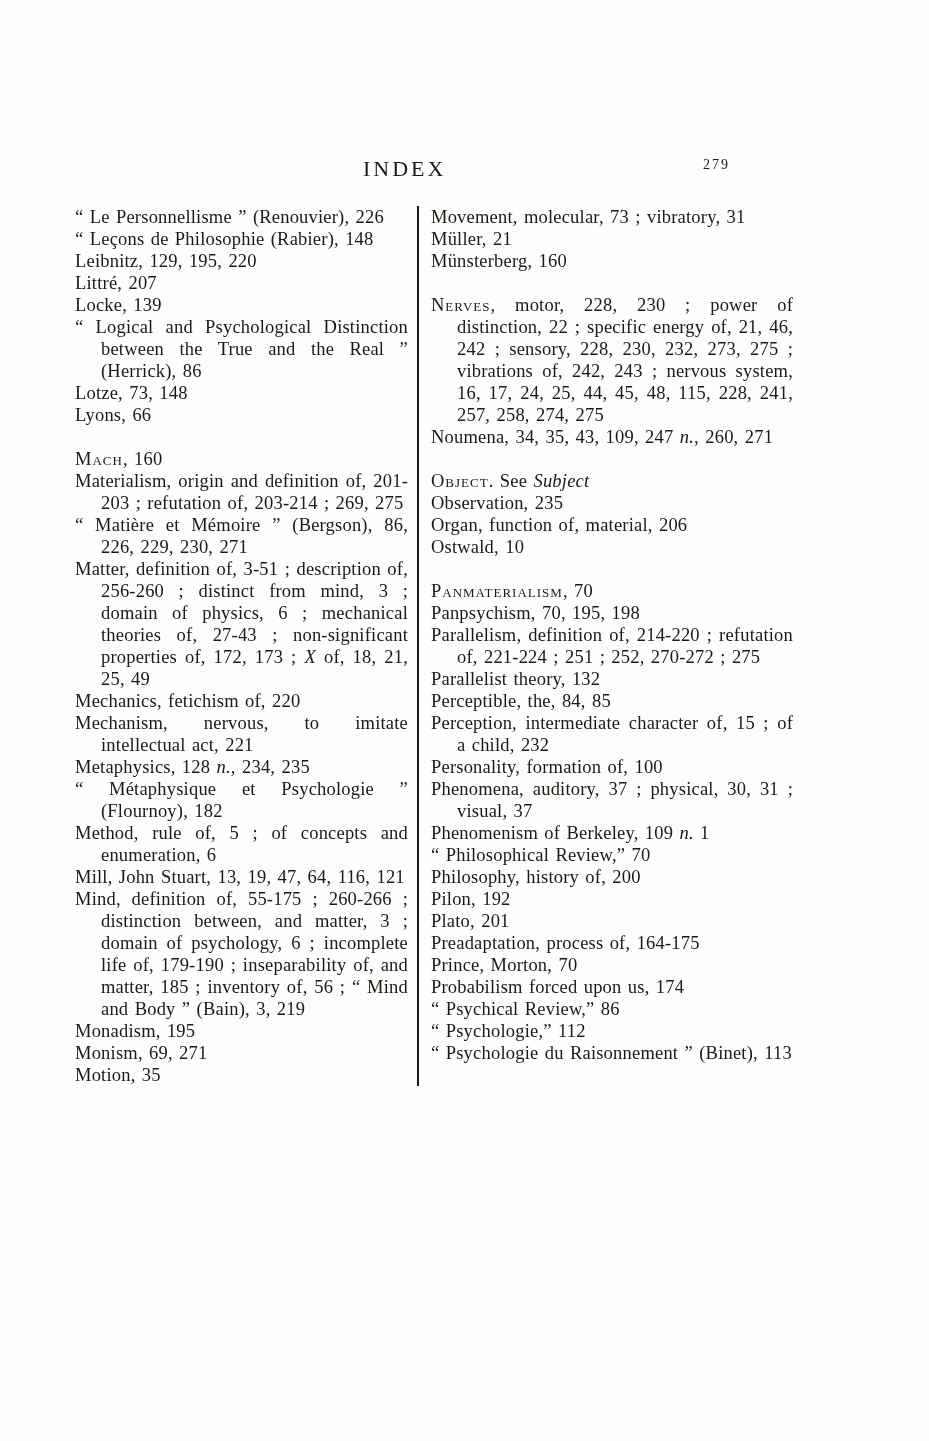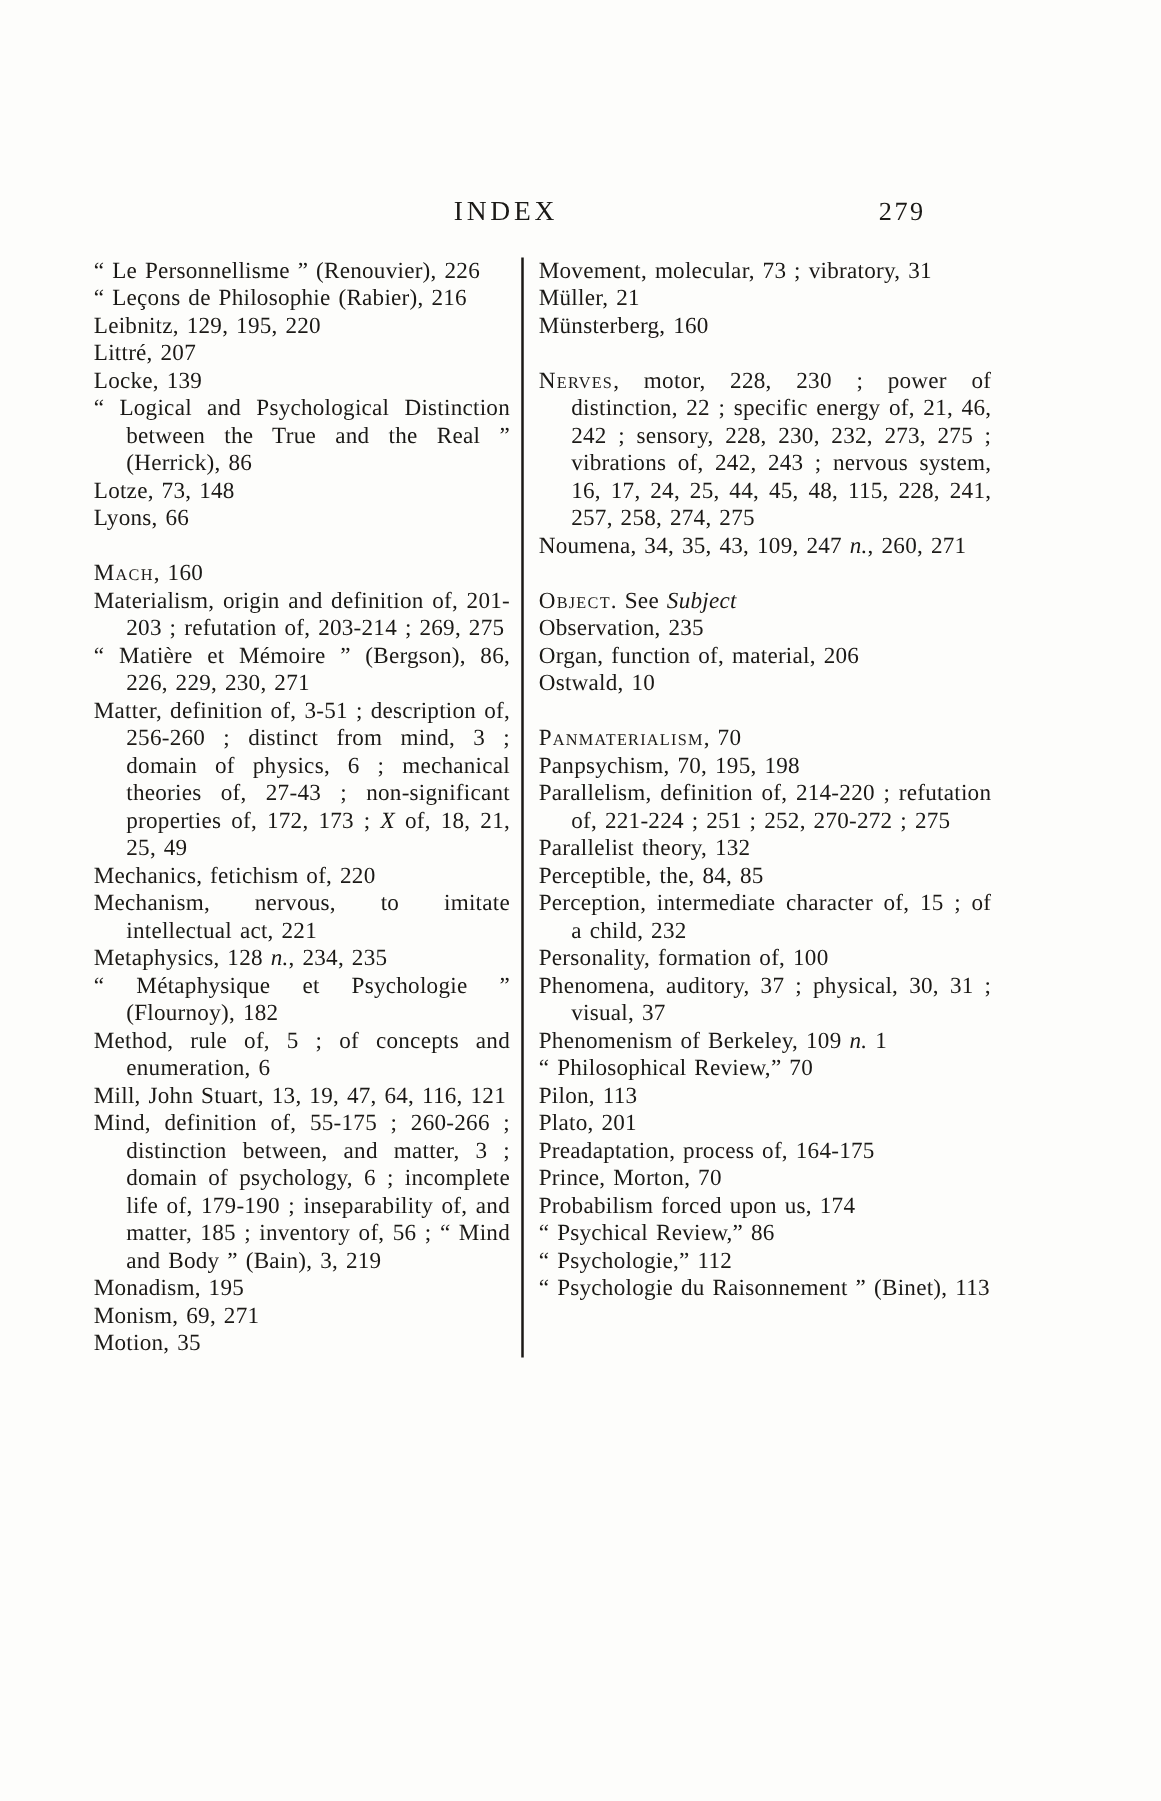--- a/index.html
+++ b/index.html
@@ -16,21 +16,21 @@
     color: var(--ink, #1b1916);
     overflow: hidden;
   }
   .header { position: absolute; left: 0; top: 156px; width: 929px; height: 32px; }
   .title {
     position: absolute; left: 363px; top: 0;
     font-size: 22px; letter-spacing: 3px; font-weight: 400;
   }
   .pagenum {
     position: absolute; left: 703px; top: 1px;
-    font-size: 21px; letter-spacing: 2px;
+    font-size: 14px; letter-spacing: 2px;
   }
   .columns {
     position: absolute; left: 75px; top: 206px;
     width: 718px;
     display: flex;
     align-items: stretch;
     justify-content: center;
   }
   .col { box-sizing: border-box; }
   .col-left  { width: 333px; }
@@ -57,21 +57,21 @@
 <body>
 
 <div class="page">
   <div class="header">
     <span class="title">INDEX</span>
     <span class="pagenum">279</span>
   </div>
   <div class="columns">
     <div class="col col-left">
         <div class="entry"><span>“ Le Personnellisme ” (Renouvier), 226</span></div>
-        <div class="entry"><span>“ Leçons de Philosophie (Rabier), 216</span></div>
+        <div class="entry"><span>“ Leçons de Philosophie (Rabier), 148</span></div>
         <div class="entry"><span>Leibnitz, 129, 195, 220</span></div>
         <div class="entry"><span>Littré, 207</span></div>
         <div class="entry"><span>Locke, 139</span></div>
         <div class="entry"><span>“ Logical and Psychological Distinction between the True and the Real ” (Herrick), 86</span></div>
         <div class="entry"><span>Lotze, 73, 148</span></div>
         <div class="entry"><span>Lyons, 66</span></div>
         <div class="entry gap"><span class="sc">Mach</span><span>, 160</span></div>
         <div class="entry"><span>Materialism, origin and definition of, 201-203 ; refutation of, 203-214 ; 269, 275</span></div>
         <div class="entry"><span>“ Matière et Mémoire ” (Bergson), 86, 226, 229, 230, 271</span></div>
         <div class="entry"><span>Matter, definition of, 3-51 ; description of, 256-260 ; distinct from mind, 3 ; domain of physics, 6 ; mechanical theories of, 27-43 ; non-significant properties of, 172, 173 ; </span><span class="i">X</span><span> of, 18, 21, 25, 49</span></div>
@@ -100,21 +100,22 @@
         <div class="entry gap"><span class="sc">Panmaterialism</span><span>, 70</span></div>
         <div class="entry"><span>Panpsychism, 70, 195, 198</span></div>
         <div class="entry"><span>Parallelism, definition of, 214-220 ; refutation of, 221-224 ; 251 ; 252, 270-272 ; 275</span></div>
         <div class="entry"><span>Parallelist theory, 132</span></div>
         <div class="entry"><span>Perceptible, the, 84, 85</span></div>
         <div class="entry"><span>Perception, intermediate character of, 15 ; of a child, 232</span></div>
         <div class="entry"><span>Personality, formation of, 100</span></div>
         <div class="entry"><span>Phenomena, auditory, 37 ; physical, 30, 31 ; visual, 37</span></div>
         <div class="entry"><span>Phenomenism of Berkeley, 109 </span><span class="i">n.</span><span> 1</span></div>
         <div class="entry"><span>“ Philosophical Review,” 70</span></div>
-        <div class="entry"><span>Pilon, 113</span></div>
+        <div class="entry"><span>Philosophy, history of, 200</span></div>
+        <div class="entry"><span>Pilon, 192</span></div>
         <div class="entry"><span>Plato, 201</span></div>
         <div class="entry"><span>Preadaptation, process of, 164-175</span></div>
         <div class="entry"><span>Prince, Morton, 70</span></div>
         <div class="entry"><span>Probabilism forced upon us, 174</span></div>
         <div class="entry"><span>“ Psychical Review,” 86</span></div>
         <div class="entry"><span>“ Psychologie,” 112</span></div>
         <div class="entry"><span>“ Psychologie du Raisonnement ” (Binet), 113</span></div>
       </div>
   </div>
 </div>

